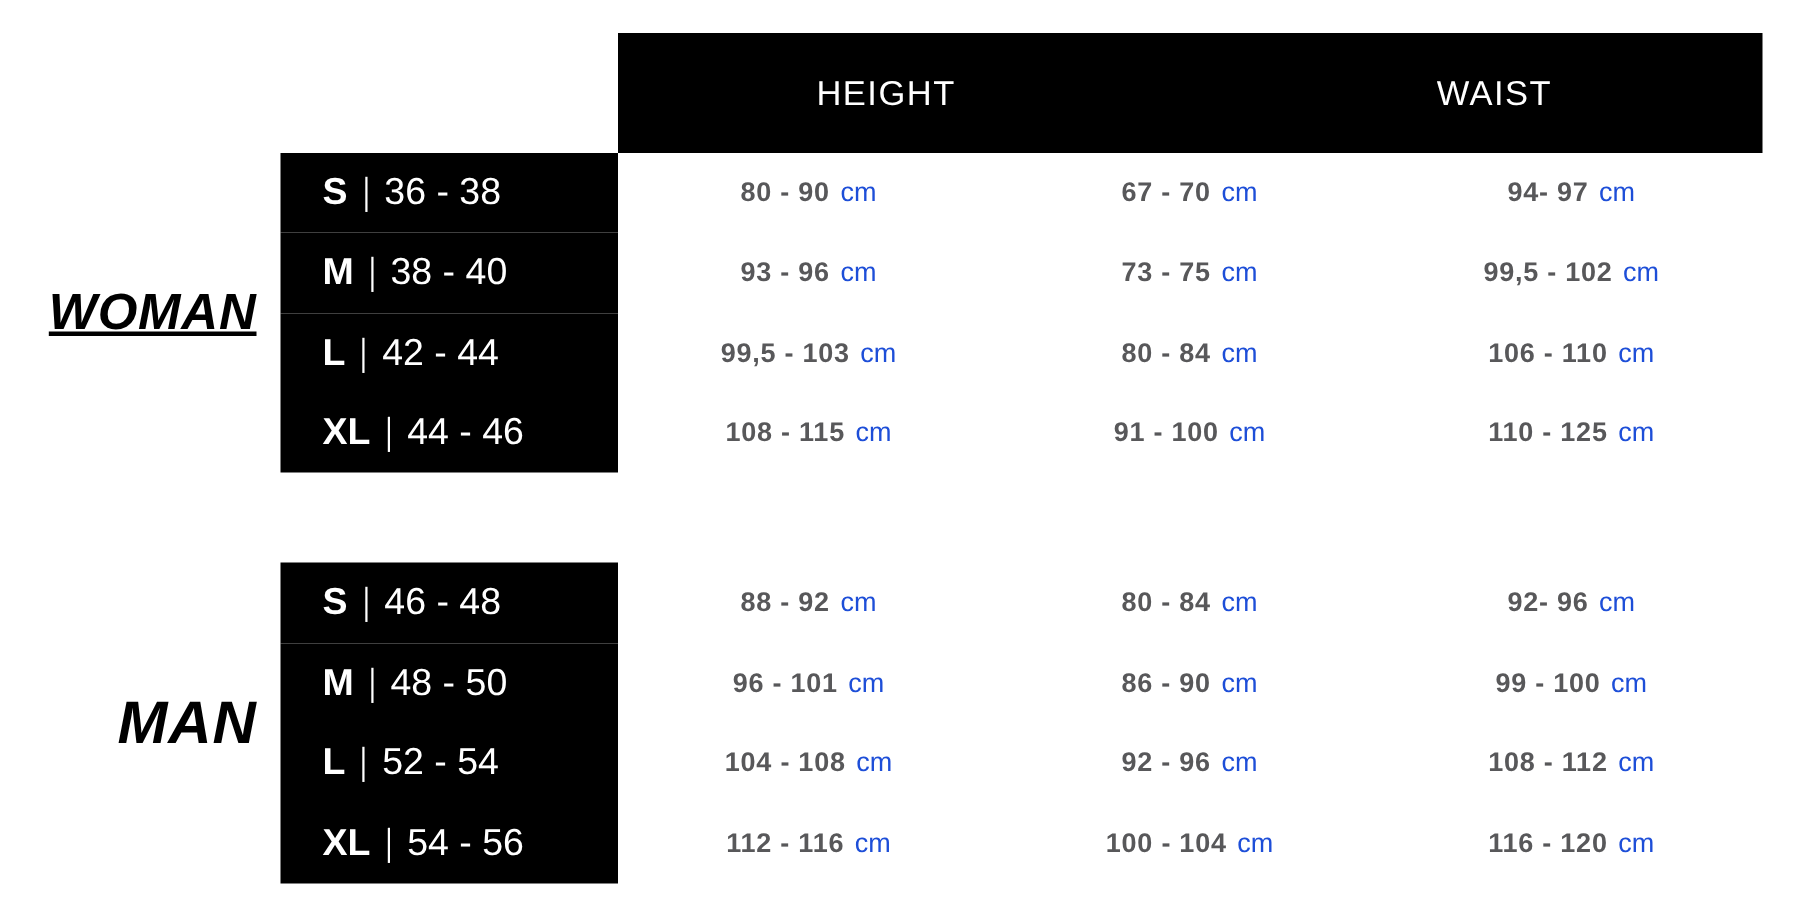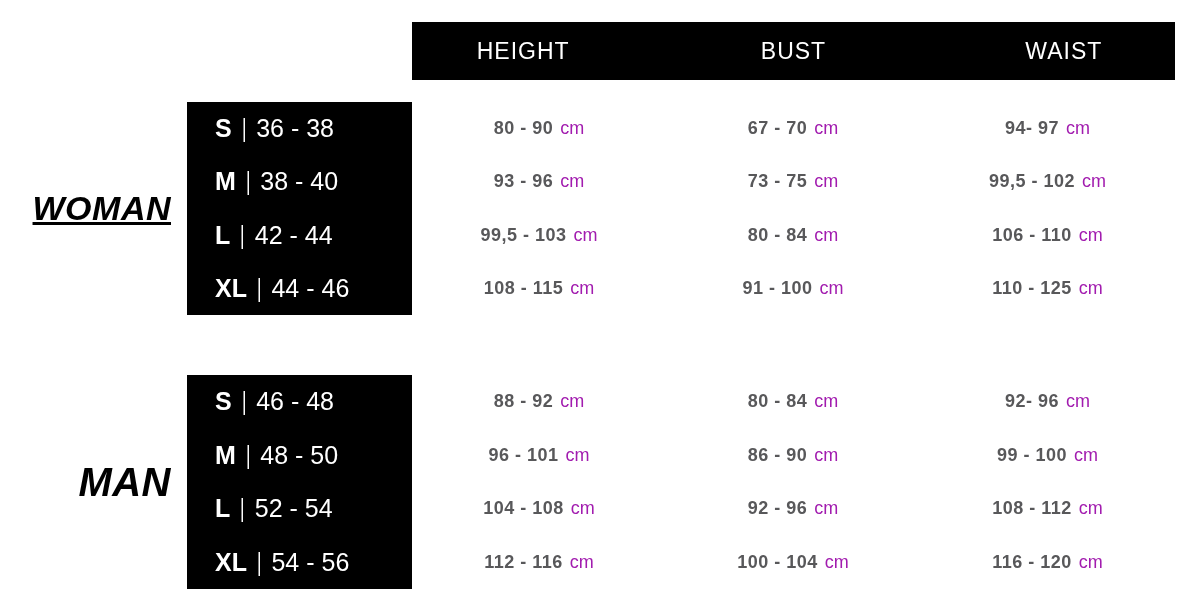--- a/index.html
+++ b/index.html
@@ -14,21 +14,21 @@
     height: 611px;
     background: #ffffff;
     overflow: hidden;
   }
   
   .header-bar {
     position: absolute;
     left: 412px;
     top: 22px;
     width: 763px;
-    height: 58px;
+    height: 80px;
     background: #000000;
     display: flex;
     gap: 48px;
   }
   .header-cell {
     flex: 1 1 0;
     display: flex;
     align-items: center;
     justify-content: center;
     color: #ffffff;
@@ -74,30 +74,29 @@
   .size-sep  { margin: 0 9px; font-weight: 400; transform: scaleX(0.7); display: inline-block; }
   .size-range { font-weight: 400; }
   .data-cell {
     display: flex;
     align-items: center;
     justify-content: center;
     font-size: 18px;
     white-space: nowrap;
   }
   .val  { font-weight: bold; color: #58585a; letter-spacing: 0.5px; }
-  .unit { font-weight: 400; color: #a21caf; margin-left: 7px; text-align: center; }
+  .unit { font-weight: 400; color: #1d4ed8; margin-left: 7px; text-align: center; }
 </style>
 </head>
 <body>
 
 <div class="page">
 
   <div class="header-bar">
     <div class="header-cell">HEIGHT</div>
-    <div class="header-cell">BUST</div>
     <div class="header-cell">WAIST</div>
   </div>
 
   <div class="section section-woman">
     <div class="section-label label-woman">WOMAN</div>
 
     <div class="size-cell">
       <span class="size-code">S</span>
       <span class="size-sep">|</span>
       <span class="size-range">36 - 38</span>

